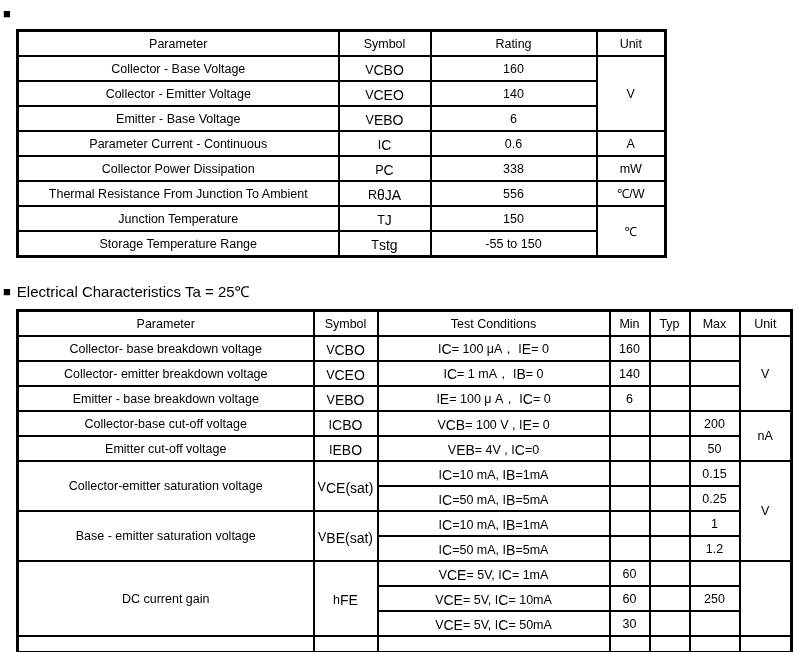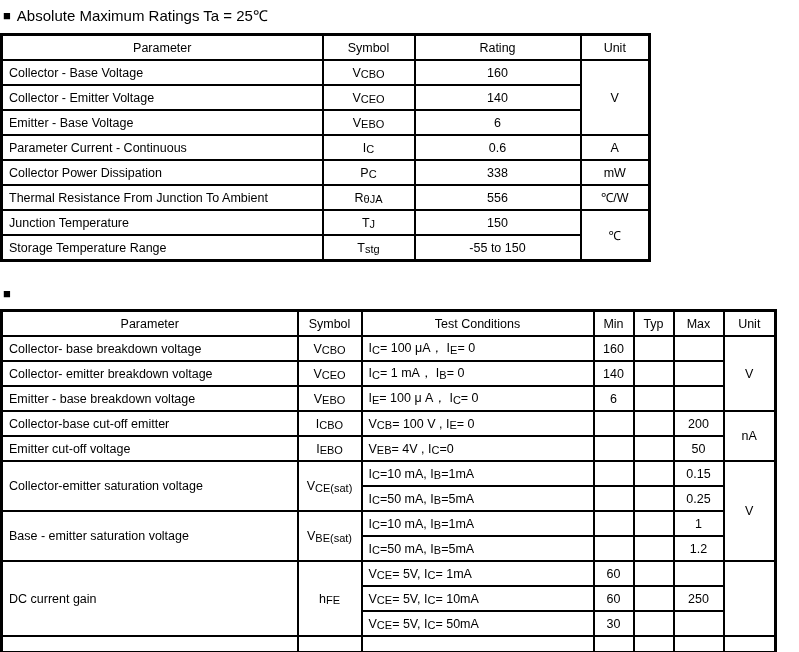--- a/index.html
+++ b/index.html
@@ -7,41 +7,40 @@
     position:relative;width:799px;height:652px;background:#ffffff;overflow:hidden;
     font-family:"Liberation Sans",sans-serif;color:#000;
   }
   .section-title{
     font-size:15px;line-height:17px;margin:7px 0 9px 3px;
     display:flex;align-items:center;gap:6px;font-weight:400;
   }
   .section-title.second{margin-top:25px;}
   .bullet{font-size:13px;line-height:13px;}
   table{
-    border-collapse:collapse;table-layout:fixed;
+    border-collapse:collapse;table-layout:fixed;margin-left:16px;
     border:3px solid #000;
   }
   td,th{
     border:2px solid #000;font-size:12.5px;height:23px;
     vertical-align:middle;padding:0 6px;overflow:hidden;white-space:nowrap;
   }
   th{font-weight:400;text-align:center;padding:0 2px;}
   td.c{text-align:center;padding:0 2px;}
-  td.l{text-align:left;}
-  .sub{font-size:11px;position:relative;top:1.5px;}
+  td.l{text-align:center;}
+  .sub{font-size:14px;position:relative;top:1.5px;}
   tr.cut td{height:14px;border-bottom:none;}
 </style>
 </head>
 <body>
 
 <div class="page">
 
   <div class="section-title">
     <span class="bullet">■</span>
-    <span>Absolute Maximum Ratings Ta = 25℃</span>
   </div>
 
   <table>
     <colgroup>
         <col style="width:321px">
         <col style="width:92px">
         <col style="width:166px">
         <col style="width:69px">
       </colgroup>
     <thead>
@@ -96,20 +95,21 @@
       <tr>
         <td class="l">Storage Temperature Range</td>
         <td class="c"><span>T</span><span class="sub">stg</span></td>
         <td class="c">-55 to 150</td>
       </tr>
     </tbody>
   </table>
 
   <div class="section-title second">
     <span class="bullet">■</span>
+    <span>Electrical Characteristics Ta = 25℃</span>
   </div>
 
   <table>
     <colgroup>
         <col style="width:296px">
         <col style="width:64px">
         <col style="width:232px">
         <col style="width:40px">
         <col style="width:40px">
         <col style="width:50px">
@@ -146,21 +146,21 @@
       </tr>
       <tr>
         <td class="l">Emitter - base breakdown voltage</td>
         <td class="c"><span>V</span><span class="sub">EBO</span></td>
         <td class="l"><span>I</span><span class="sub">E</span><span>= 100 μ A，  I</span><span class="sub">C</span><span>= 0</span></td>
         <td class="c">6</td>
         <td class="c"></td>
         <td class="c"></td>
       </tr>
       <tr>
-        <td class="l">Collector-base cut-off emitter</td>
+        <td class="l">Collector-base cut-off voltage</td>
         <td class="c"><span>I</span><span class="sub">CBO</span></td>
         <td class="l"><span>V</span><span class="sub">CB</span><span>= 100 V , I</span><span class="sub">E</span><span>= 0</span></td>
         <td class="c"></td>
         <td class="c"></td>
         <td class="c">200</td>
         <td class="c" rowspan="2">nA</td>
       </tr>
       <tr>
         <td class="l">Emitter cut-off voltage</td>
         <td class="c"><span>I</span><span class="sub">EBO</span></td>

